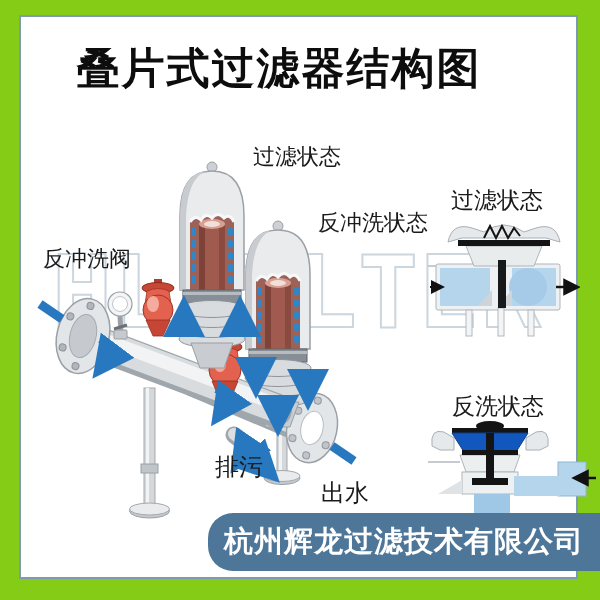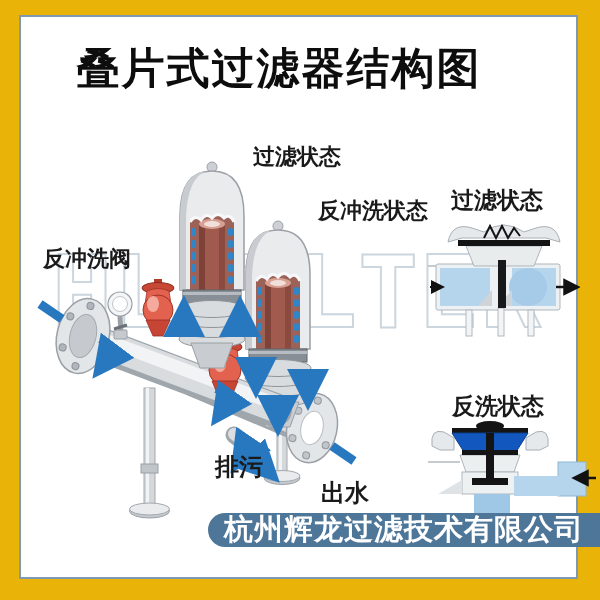--- a/index.html
+++ b/index.html
@@ -1,53 +1,53 @@
 <!DOCTYPE html>
 <html><head>
 <meta charset="utf-8">
 <style>
   html,body{margin:0;padding:0;}
   .page{
     position:relative;width:600px;height:600px;overflow:hidden;
-    background:#eab308;
+    background:#84cc16;
     font-family:"Liberation Sans",sans-serif;
   }
   .panel{
     position:absolute;left:19px;top:15px;width:555px;height:560px;
     background:#ffffff;border:2px solid #7e99b3;
   }
   .title{
     position:absolute;left:19px;top:40px;width:520px;
     text-align:center;font-size:43px;font-weight:bold;color:#0d0d0d;
     letter-spacing:2px;z-index:3;
   }
   .watermark{
     position:absolute;left:52px;top:240px;z-index:1;
     font-family:"DejaVu Sans Mono",monospace;font-weight:bold;
     font-size:100px;line-height:1.05;letter-spacing:1px;
     color:transparent;-webkit-text-stroke:2px #ccd6de;
     user-select:none;
   }
   .lbl{
-    position:absolute;z-index:3;color:#1a1a1a;font-weight:700;
+    position:absolute;z-index:3;color:#1a1a1a;font-weight:400;
     font-size:22px;white-space:nowrap;
   }
   .lbl-filter-main{left:253px;top:142px;}
-  .lbl-backwash-main{left:318px;top:196px;}
+  .lbl-backwash-main{left:318px;top:208px;}
   .lbl-backwash-valve{left:43px;top:244px;}
   .lbl-inlet{left:33px;top:268px;font-size:25px;}
   .lbl-drain{left:215px;top:451px;font-size:24px;}
   .lbl-outlet{left:321px;top:465px;font-size:24px;margin-top:12px;}
   .lbl-filter-detail{left:451px;top:185px;font-size:23px;}
   .lbl-backwash-detail{left:452px;top:391px;font-size:23px;}
   .main-svg{position:absolute;left:20px;top:138px;z-index:2;}
   .detail-filter-svg{position:absolute;left:428px;top:220px;z-index:2;}
   .detail-backwash-svg{position:absolute;left:420px;top:420px;z-index:2;}
   .banner{
-    position:absolute;left:208px;top:513px;width:392px;height:34px;
+    position:absolute;left:208px;top:513px;width:392px;height:58px;
     background:#4d7699;border-radius:25px 0 0 25px;z-index:5;
     display:flex;align-items:center;justify-content:center;
   }
   .banner span{
     color:#ffffff;font-size:29px;font-weight:600;letter-spacing:1px;
     white-space:nowrap;
   }
 </style>
 </head>
 <body>

